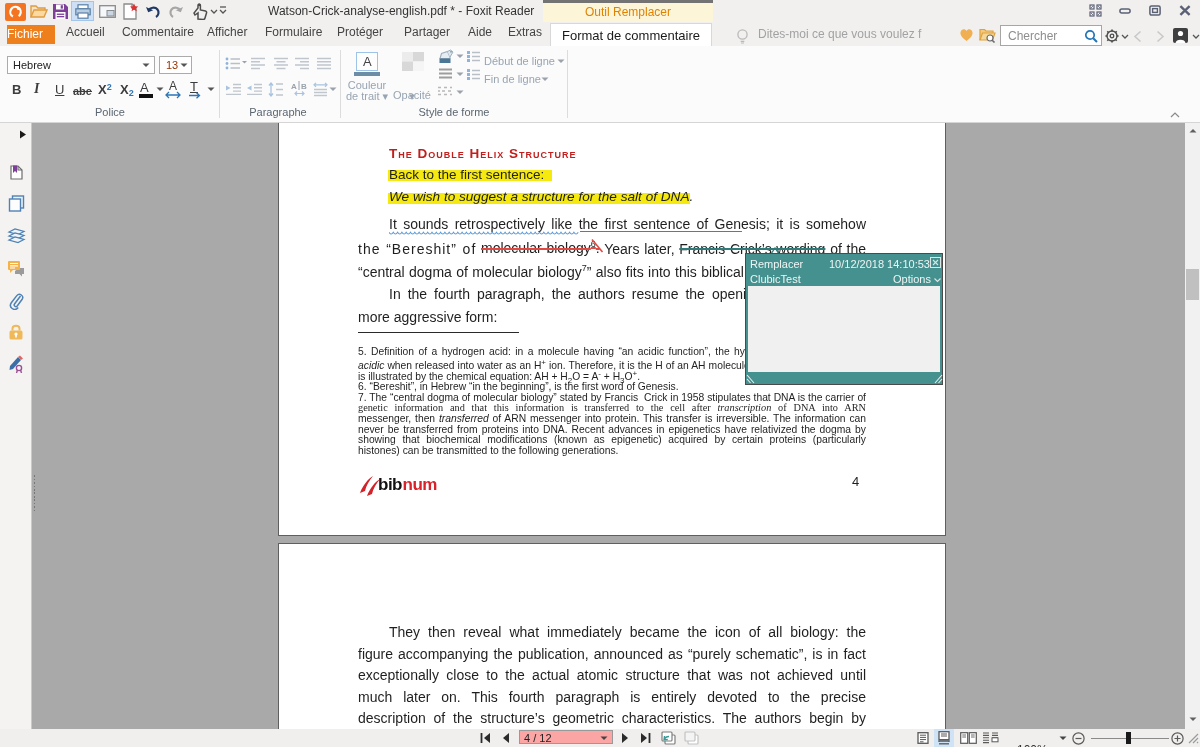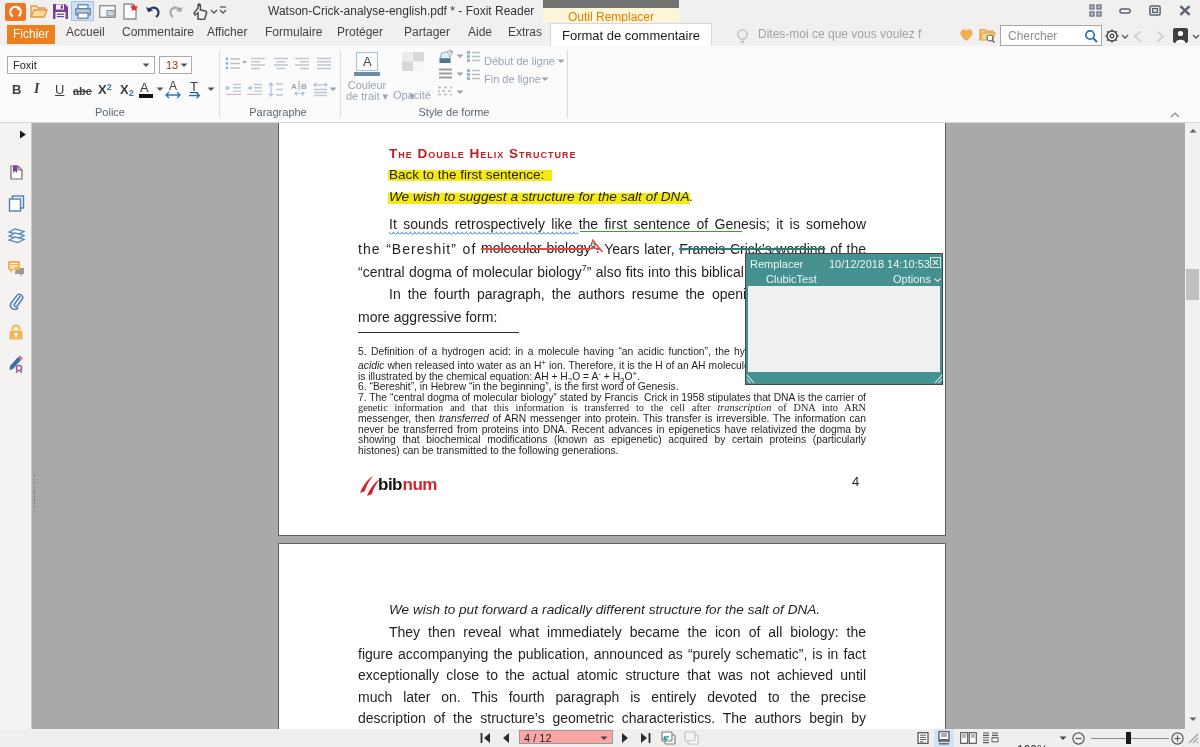--- a/index.html
+++ b/index.html
@@ -3,26 +3,26 @@
 <meta charset="utf-8">
 <style>
 * { margin:0; padding:0; box-sizing:border-box; }
 html,body { width:1200px; height:747px; overflow:hidden; font-family:"Liberation Sans",sans-serif; }
 body { position:relative; background:#f1f0ef; }
 .abs { position:absolute; }
 
 
 #titlebar { left:0; top:0; width:1200px; height:22px; background:#f1f0ef; }
 #titletext { left:268px; top:4px; font-size:12px; color:#333; }
-#outil { left:543px; top:0; width:136px; height:22px; background:#fdf5d8; border-top:8px solid #737373; text-align:center; font-size:12px; color:#e08200; line-height:19px; }
+#outil { left:543px; top:0; width:170px; height:22px; background:#fdf5d8; border-top:3px solid #737373; text-align:center; font-size:12px; color:#e08200; line-height:19px; }
 
 
 #tabrow { left:0; top:22px; width:1200px; height:24px; background:#f1f0ef; }
 .tab { position:absolute; top:3px; font-size:12px; color:#444; }
-#tab-fichier { left:7px; top:3px; width:48px; height:19px; background:#ee7f1d; color:#fff; text-align:center; line-height:19px; font-size:12px; }
+#tab-fichier { left:7px; top:3px; width:48px; height:19px; background:#ee7f1d; color:#fff; line-height:19px; font-size:12px; }
 #tab-active { left:550px; top:1px; width:162px; height:24px; background:#fff; border:1px solid #d8d8d8; border-bottom:none; text-align:center; font-size:13px; color:#1a1a1a; line-height:23px; }
 #ditesmoi { left:758px; top:5px; font-size:12px; color:#a2a2a2; }
 #searchbox { left:1000px; top:3px; width:102px; height:21px; background:#fff; border:1px solid #a6a6a6; }
 #searchbox span { position:absolute; left:7px; top:3px; font-size:12px; color:#8e8e8e; }
 
 
 #ribbon { left:0; top:46px; width:1200px; height:77px; background:#fbfbfb; border-bottom:1px solid #d5d5d5; }
 .combo { position:absolute; background:#fff; border:1px solid #ababab; }
 .rlabel { position:absolute; font-size:11px; color:#5b6670; text-align:center; }
 .rsep { position:absolute; width:1px; background:#dcdcdc; top:4px; height:68px; }
@@ -195,21 +195,21 @@
     <circle cx="7.5" cy="5.5" r="2.6" fill="#fff"></circle>
     <path d="M2.5,15 C2.5,10.5 12.5,10.5 12.5,15 Z" fill="#fff"></path>
   </svg>
   <svg class="abs" style="left:1192px; top:12px;" width="8" height="5" viewBox="0 0 8 5">
       <path d="M1,1 L4,4 L7,1" fill="none" stroke="#555" stroke-width="1.3"></path>
     </svg>
 </div>
 
 <div class="abs" id="ribbon">
   <div class="combo" style="left:7px; top:10px; width:148px; height:18px;">
-      <span style="position:absolute; left:5px; top:2px; font-size:11px; color:#222;">Foxit</span>
+      <span style="position:absolute; left:5px; top:2px; font-size:11px; color:#222;">Hebrew</span>
     <svg style="position:absolute; right:4px; top:6px;" width="8" height="5" viewBox="0 0 8 5">
         <path d="M0.5,0.5 L4,4 L7.5,0.5" fill="#555"></path>
       </svg>
     </div>
   <div class="combo" style="left:159px; top:10px; width:33px; height:18px;">
       <span style="position:absolute; left:6px; top:2px; font-size:11px; color:#993300;">13</span>
     <svg style="position:absolute; right:3px; top:6px;" width="8" height="5" viewBox="0 0 8 5">
         <path d="M0.5,0.5 L4,4 L7.5,0.5" fill="#555"></path>
       </svg>
     </div>
@@ -429,21 +429,20 @@
   <div class="abs" style="left:358px; top:349px;">
     <svg width="85" height="26" viewBox="0 0 85 26">
       <path d="M2,21 C5,13 10,7 15,4 C11,9 8,14 7,19 Z" fill="#d2232a"></path>
       <path d="M9,24 C12,16 17,10 22,7 C18,12 15,17 14,22 Z" fill="#d2232a"></path>
       <text x="20" y="17.5" font-family="Liberation Sans" font-size="17" font-weight="bold" letter-spacing="-0.5" fill="#111">bib</text>
       <text x="44.5" y="17.5" font-family="Liberation Sans" font-size="17" font-weight="bold" letter-spacing="-0.5" fill="#d8232a">num</text>
     </svg>
   </div>
   <div class="abs" style="left:852px; top:351.2px; font-size:13px; color:#1f1f1f;">4</div>
 
-  <div class="pl" style="left:389px; top:478.8px; font-size:13.6px; font-style:italic;">We wish to put forward a radically different structure for the salt of DNA.</div>
   <div class="pl just" style="left:358px; top:500.9px; text-indent:31px;">They then reveal what immediately became the icon of all biology: the</div>
   <div class="pl just" style="left:358px; top:522.8px;">figure accompanying the publication, announced as “purely schematic”, is in fact</div>
   <div class="pl just" style="left:358px; top:544.3px;">exceptionally close to the actual atomic structure that was not achieved until</div>
   <div class="pl just" style="left:358px; top:565.6px;">much later on. This fourth paragraph is entirely devoted to the precise</div>
   <div class="pl just" style="left:358px; top:587.1px;">description of the structure’s geometric characteristics. The authors begin by</div>
 
   <div id="sidebar">
     <svg style="position:absolute; left:19px; top:7px;" width="8" height="9" viewBox="0 0 8 9">
         <path d="M1,0.5 L7,4.5 L1,8.5 Z" fill="#1a1a1a"></path>
       </svg>
@@ -505,21 +504,21 @@
 </div>
 
 <div class="abs" id="popup">
   <div class="ptxt" style="left:4px; top:4px;">Remplacer</div>
   <div class="ptxt" style="left:83px; top:4px;">10/12/2018 14:10:53</div>
   <div style="position:absolute; left:184px; top:3px; width:11px; height:11px; border:1px solid #d8e6e5;">
     <svg width="9" height="9" viewBox="0 0 9 9" style="position:absolute; left:0; top:0;">
         <path d="M2,2 L7,7 M7,2 L2,7" stroke="#d8e6e5" stroke-width="1.1"></path>
       </svg>
   </div>
-  <div class="ptxt" style="left:4px; top:19px;margin-left:16px;">ClubicTest</div>
+  <div class="ptxt" style="left:4px; top:19px;">ClubicTest</div>
   <div class="ptxt" style="left:147px; top:19px;">Options</div>
   <svg style="position:absolute; left:188px; top:24px;" width="7" height="5" viewBox="0 0 7 5">
       <path d="M0.5,0.5 L3.5,3.5 L6.5,0.5" fill="none" stroke="#d8e6e5" stroke-width="1.2"></path>
     </svg>
   <div id="pbody"></div>
   <svg style="position:absolute; left:0px; top:120px;" width="9" height="10" viewBox="0 0 9 10">
       <path d="M1,1 L8,9 M1,5 L4.5,9" stroke="#e8f0ef" stroke-width="1.1"></path>
     </svg>
   <svg style="position:absolute; left:188px; top:120px;" width="9" height="10" viewBox="0 0 9 10">
       <path d="M8,1 L1,9 M8,5 L4.5,9" stroke="#e8f0ef" stroke-width="1.1"></path>

